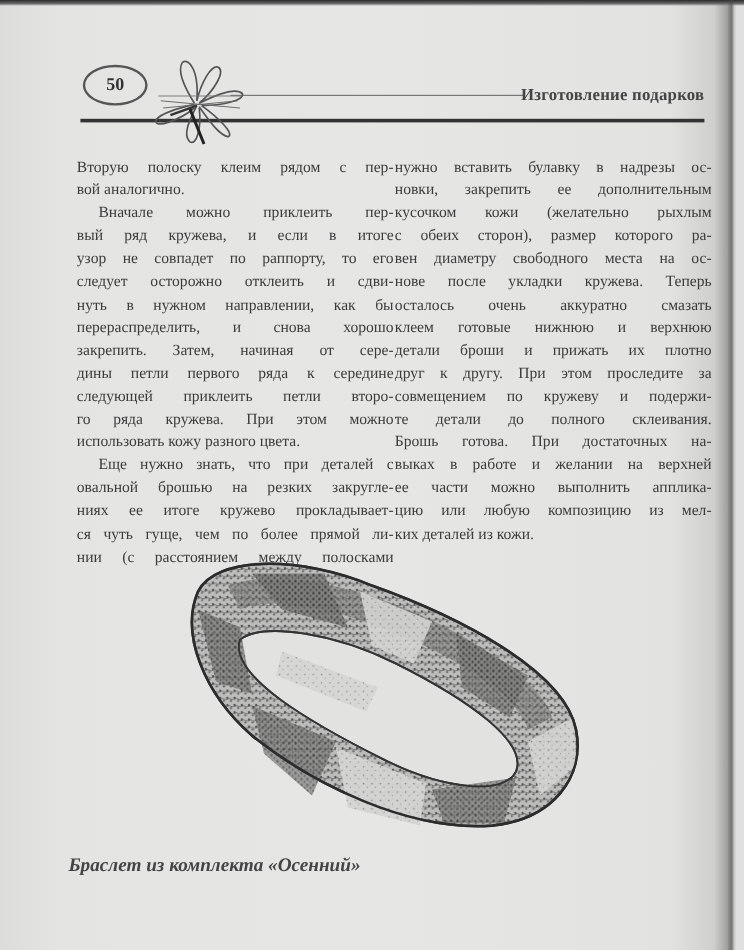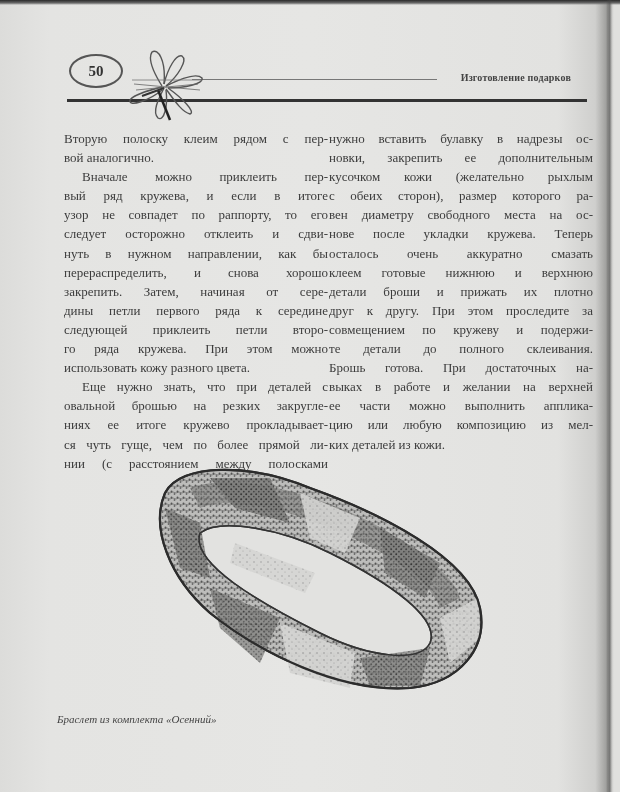--- a/index.html
+++ b/index.html
@@ -30,22 +30,22 @@
       display: flex; align-items: center; justify-content: center;
       font-weight: bold; font-size: 15px; color: #333;
     }
     .rule-thin {
       position: absolute; left: 130px; top: 29px; width: 245px; height: 1px; background: #777;
     }
     .rule-thick {
       position: absolute; left: 5px; top: 49px; width: 520px; height: 3px; background: #333;
     }
     .running-head {
-      position: absolute; right: 21px; top: 22px;
-      font-size: 10px; font-weight: bold; color: #444; letter-spacing: 0.2px;
+      position: absolute; right: 5px; top: 22px;
+      font-size: 14px; font-weight: bold; color: #444; letter-spacing: 0.2px;
     }
     .bow { position: absolute; left: 60px; top: 0px; width: 85px; height: 72px; }
 
     
     .col {
       position: absolute; top: 129px; width: 264px;
       font-size: 13px; line-height: 19.1px; text-align: justify;
       color: #3c3c3c; font-weight: normal;
     }
     .col.left { left: 64px; }
@@ -53,21 +53,21 @@
     .col p { margin: 0; text-align-last: justify; }
     .col p.last { text-align-last: left; }
     .col p.indent { text-indent: 18px; }
     .line { display: block; white-space: nowrap; overflow: hidden; }
 
     
     .illustration { position: absolute; left: 140px; top: 448px; width: 350px; height: 250px; }
 
     .caption {
       position: absolute; left: 57px; top: 713px;
-      font-style: italic; font-weight: normal; font-size: 11px; color: #444;
+      font-style: italic; font-weight: bold; font-size: 16px; color: #444;
     }
   </style>
 </head>
 <body>
 
 <div class="page">
   <div class="top-edge"></div>
   <div class="spine-shadow"></div>
 
   <div class="header">

